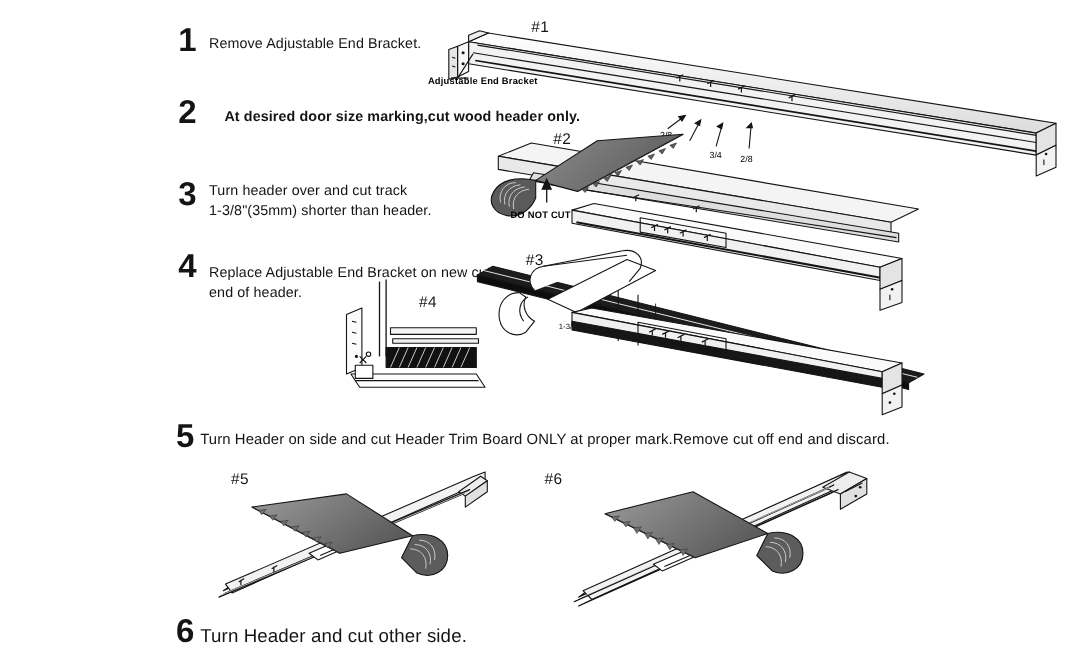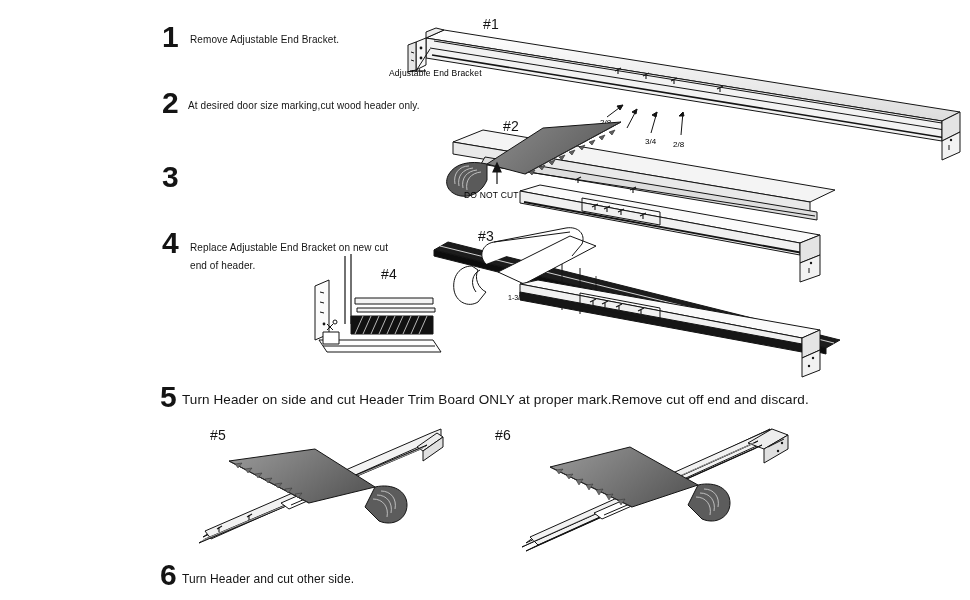--- a/index.html
+++ b/index.html
@@ -7,28 +7,28 @@
     width:970px;height:600px;position:relative;overflow:hidden;
     font-family:"Liberation Sans","DejaVu Sans",sans-serif;
     color:#111;background:#ffffff;
   }
   .canvas{position:absolute;left:0;top:0;width:970px;height:600px;}
   .step-num{
     position:absolute;font-weight:bold;font-size:30px;line-height:30px;
     color:#141414;font-family:"Liberation Sans","DejaVu Sans",sans-serif;
   }
   .step-text{
-    position:absolute;font-size:10px;line-height:18px;color:#141414;
+    position:absolute;font-size:13px;line-height:18px;color:#141414;
     white-space:pre-line;letter-spacing:.1px;
   }
   .panel-tag{
     position:absolute;font-size:14px;color:#141414;letter-spacing:.3px;
   }
   .caption-bold{
-    position:absolute;font-size:8.5px;font-weight:normal;color:#000;
+    position:absolute;font-size:8.5px;font-weight:bold;color:#000;
     letter-spacing:.2px;white-space:nowrap;text-align:right;
   }
   .dim-label{
     position:absolute;font-size:7px;color:#000;white-space:nowrap;
   }
   svg{position:absolute;left:0;top:0;overflow:visible;}
   .art{position:absolute;}
 </style>
 </head>
 <body>
@@ -36,25 +36,27 @@
 <div class="canvas">
 
   <div class="step-num" style="left:162px;top:22px;">1</div>
   <div class="step-num" style="left:162px;top:88px;">2</div>
   <div class="step-num" style="left:162px;top:162px;">3</div>
   <div class="step-num" style="left:162px;top:228px;">4</div>
   <div class="step-num" style="left:160px;top:382px;">5</div>
   <div class="step-num" style="left:160px;top:560px;">6</div>
 
   <div class="step-text" style="left:190px;top:31px;">Remove Adjustable End Bracket.</div>
-  <div class="step-text" style="left:188px;top:97px;">At desired door size marking,cut wood header only.</div>
+  <div class="step-text" style="left:204px;top:97px;font-weight:bold;">At desired door size marking,cut wood header only.</div>
+  <div class="step-text" style="left:190px;top:164px;">Turn header over and cut track
+1-3/8"(35mm) shorter than header.</div>
   <div class="step-text" style="left:190px;top:239px;max-width:300px;">Replace Adjustable End Bracket on new cut
 end of header.</div>
   <div class="step-text" style="left:182px;top:391px;font-size:13.5px;">Turn Header on side and cut Header Trim Board ONLY at proper mark.Remove cut off end and discard.</div>
-  <div class="step-text" style="left:182px;top:570px;font-size:12px;">Turn Header and cut other side.</div>
+  <div class="step-text" style="left:182px;top:570px;font-size:17px;">Turn Header and cut other side.</div>
 
   <svg class="art" style="left:400px;top:8px;" width="570" height="120" viewBox="0 0 570 120">
     <defs>
       <linearGradient id="mtl1" x1="0" y1="0" x2="0" y2="1">
         <stop offset="0" stop-color="#ffffff"></stop>
           <stop offset="1" stop-color="#dcdcdc"></stop>
       </linearGradient>
     </defs>
     <g fill="none" stroke="#141414" stroke-width="1" stroke-linejoin="round">
 

